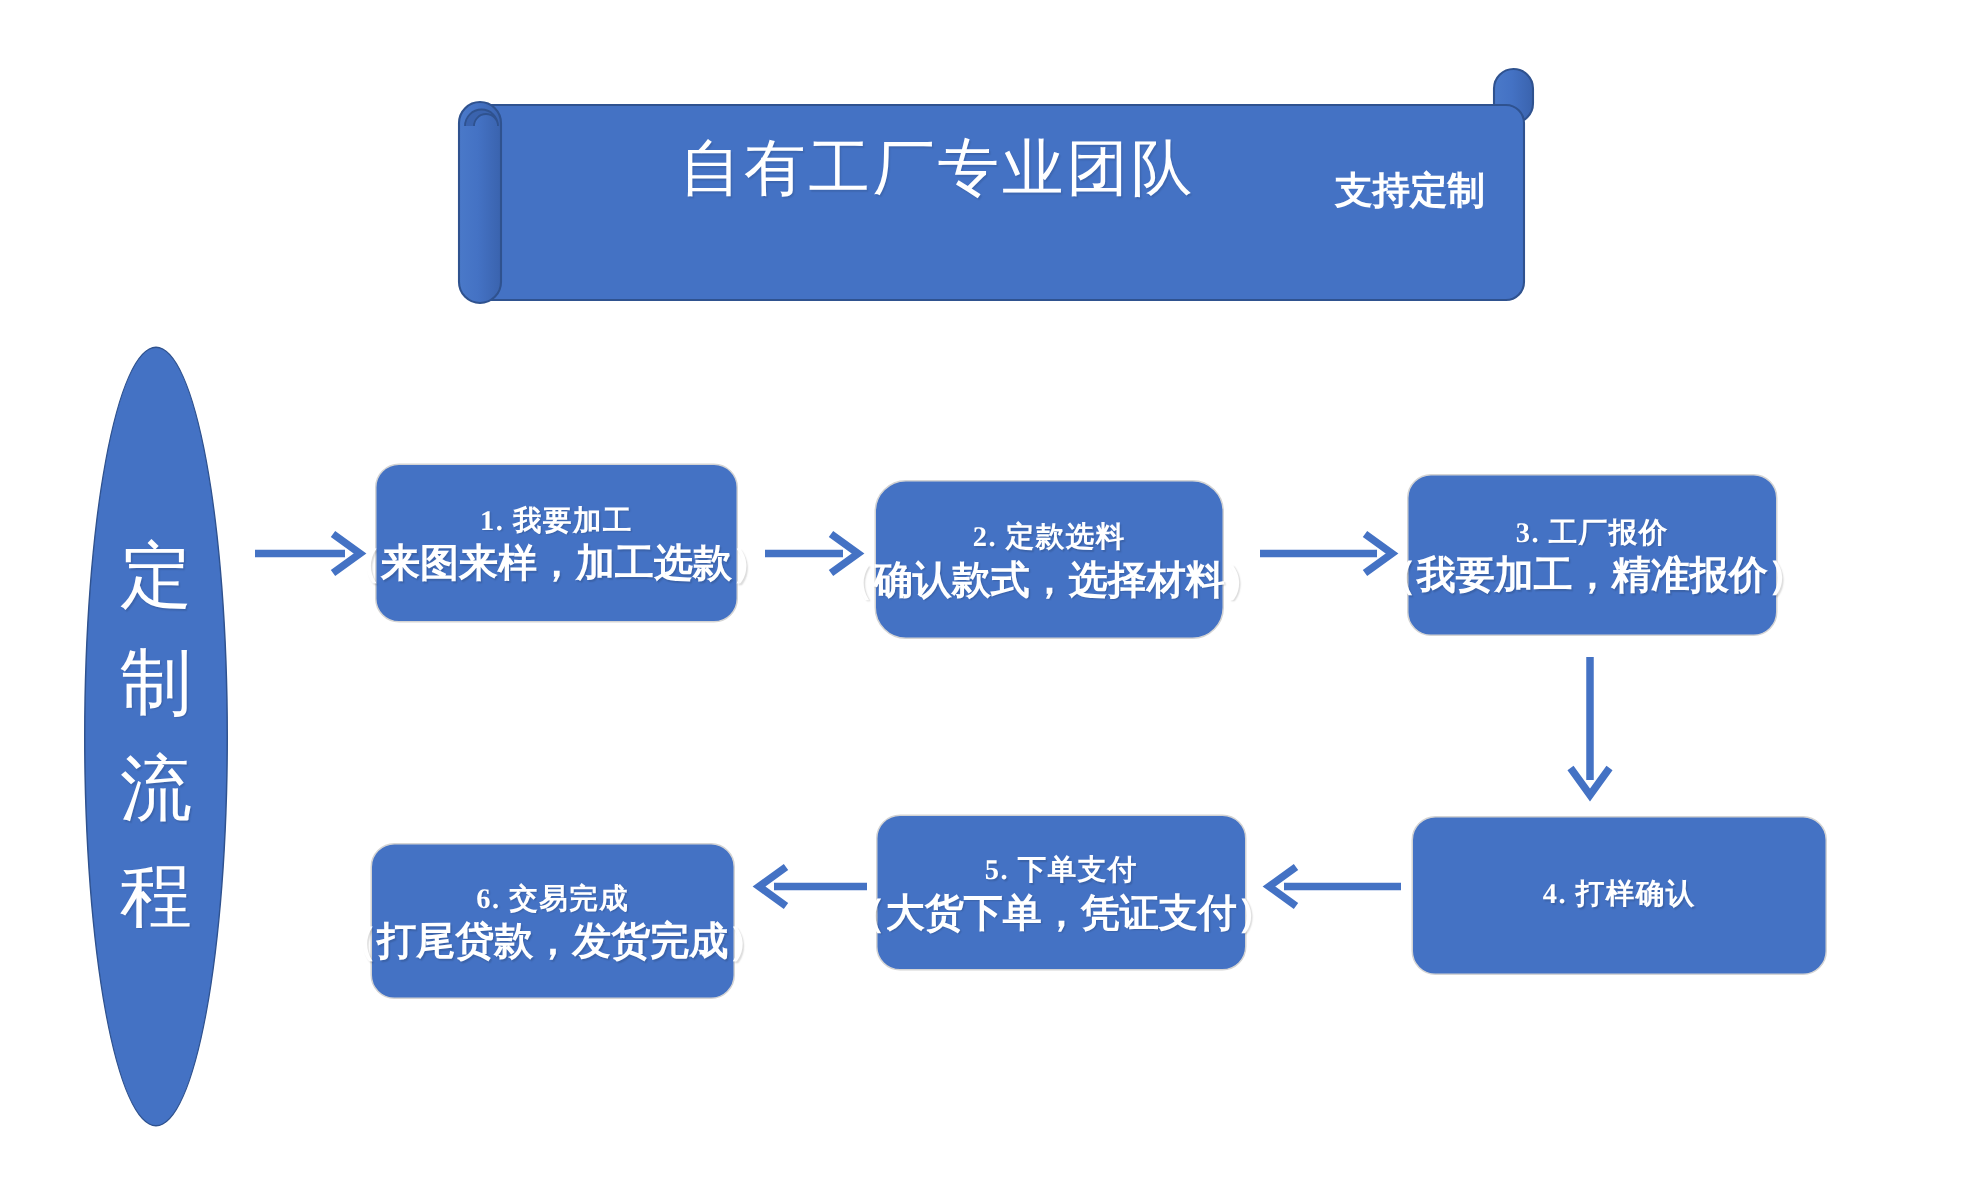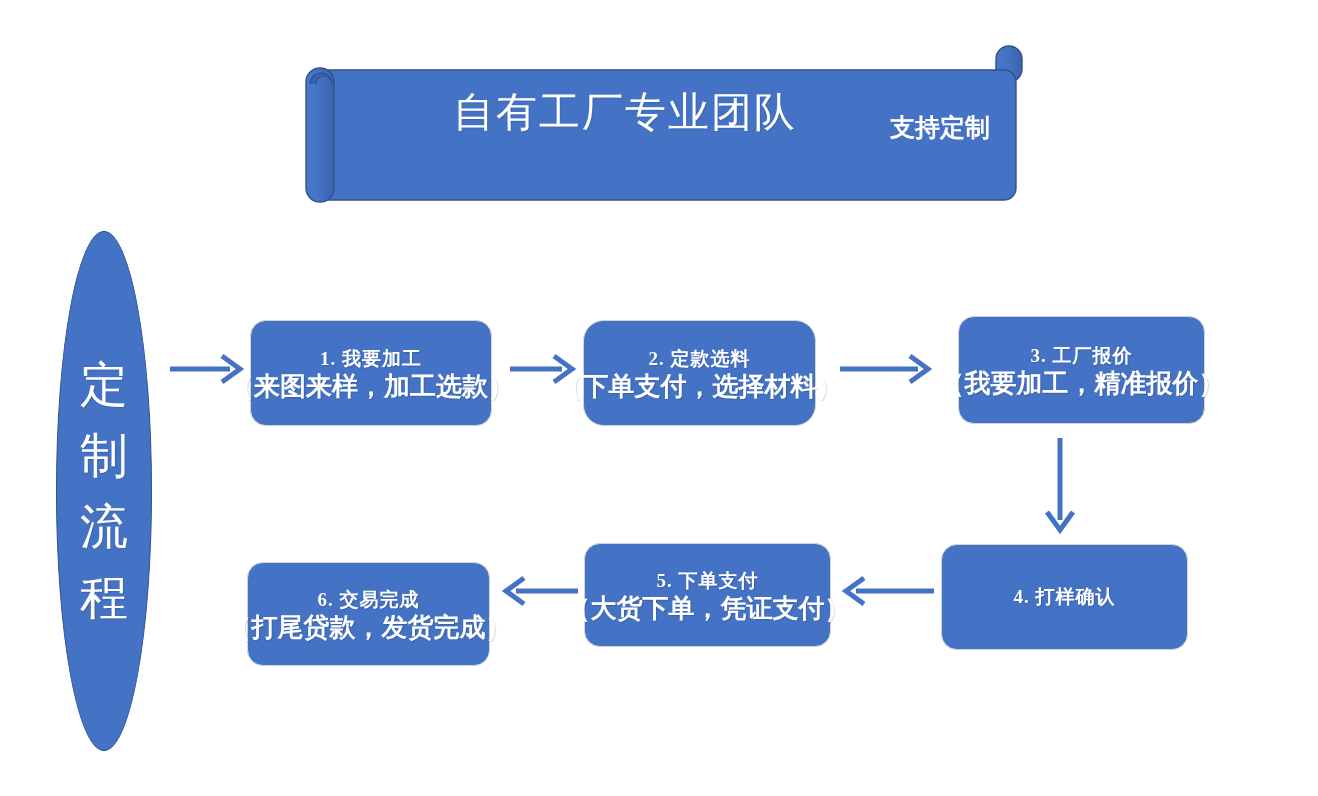--- a/index.html
+++ b/index.html
@@ -117,24 +117,24 @@
     letter-spacing: 1px;
     white-space: nowrap;
   }
   .pbox .line2 {
     font-size: 26px;
     line-height: 28px;
     letter-spacing: 0px;
     white-space: nowrap;
   }
 
-  #box-1 { left: 250px; top: 320px; width: 242px; height: 106px; }
+  #box-1 { left: 250px; top: 309px; width: 242px; height: 106px; }
   #box-2 { left: 583px; top: 320px; width: 233px; height: 106px; border-radius: 21px; }
-  #box-3 { left: 958px; top: 316px; width: 247px; height: 108px; }
-  #box-4 { left: 941px; top: 544px; width: 247px; height: 106px; }
+  #box-3 { left: 938px; top: 316px; width: 247px; height: 108px; }
+  #box-4 { left: 941px; top: 544px; width: 277px; height: 106px; }
   #box-5 { left: 584px; top: 543px; width: 247px; height: 104px; }
   #box-6 { left: 247px; top: 562px; width: 243px; height: 104px; }
 
   
   .arrow {
     position: absolute;
   }
   #arrow-ellipse-1 { left: 168px; top: 348px; width: 78px; height: 42px; }
   #arrow-1-2       { left: 508px; top: 348px; width: 70px; height: 42px; }
   #arrow-2-3       { left: 838px; top: 348px; width: 96px; height: 42px; }
@@ -210,21 +210,21 @@
     <polyline points="24,8 6,21 24,34" fill="none" stroke="#4472C4" stroke-width="5" stroke-linejoin="miter"></polyline>
   </svg>
 
   <div class="pbox" id="box-1">
     <div class="line1">1. 我要加工</div>
     <div class="line2">（来图来样，加工选款）</div>
   </div>
 
   <div class="pbox" id="box-2">
     <div class="line1">2. 定款选料</div>
-    <div class="line2">（下单支付，选择材料）</div>
+    <div class="line2">（确认款式，选择材料）</div>
   </div>
 
   <div class="pbox" id="box-3">
     <div class="line1">3. 工厂报价</div>
     <div class="line2">（我要加工，精准报价）</div>
   </div>
 
   <div class="pbox" id="box-4">
     <div class="line1">4. 打样确认</div>
   </div>

